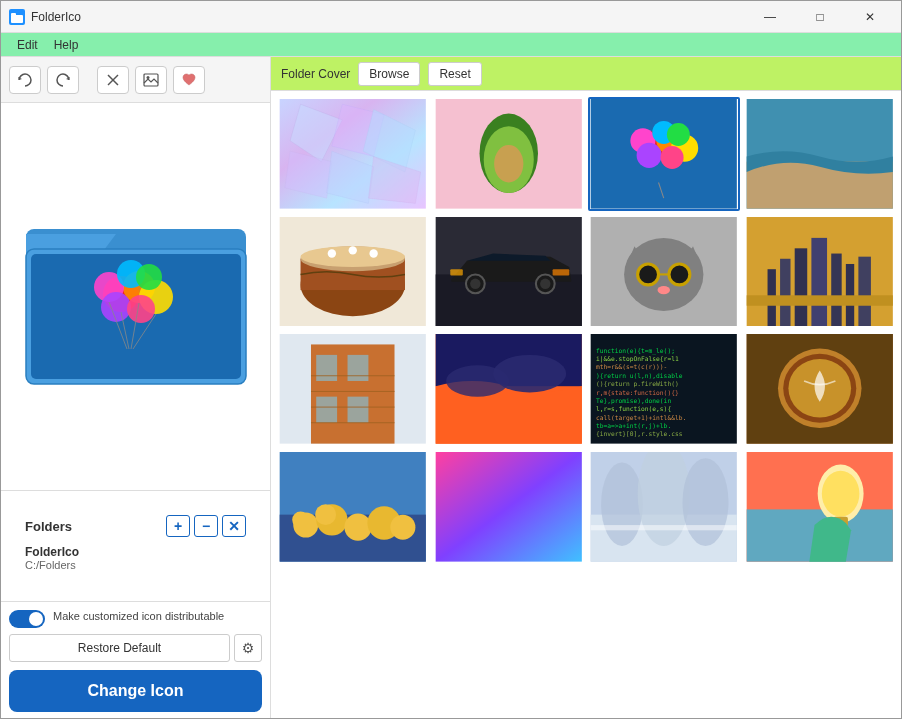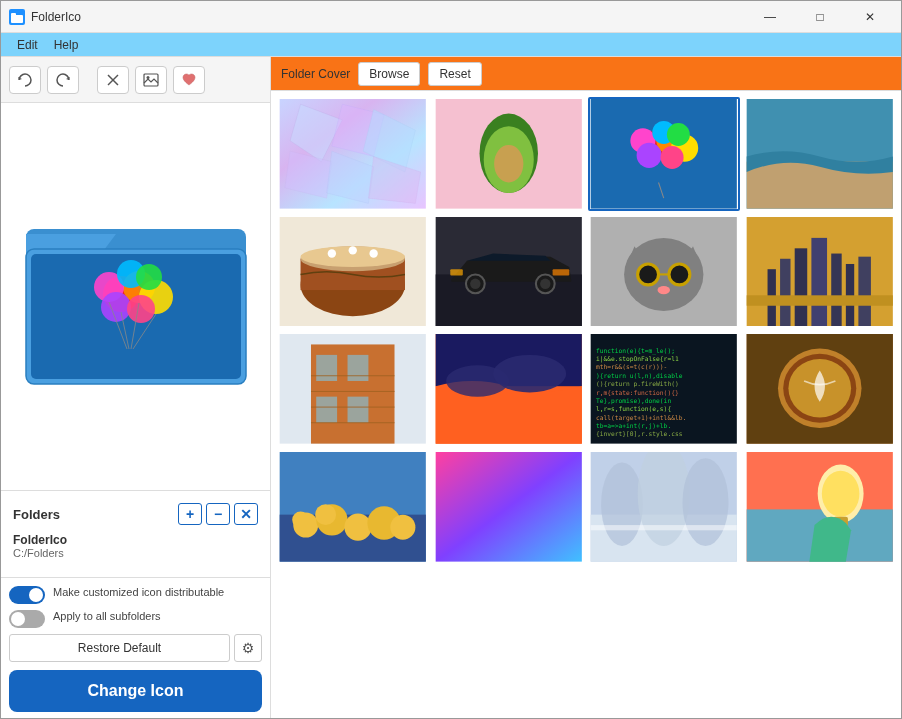--- a/index.html
+++ b/index.html
@@ -46,21 +46,21 @@
       border: none;
       background: transparent;
       cursor: pointer;
       display: flex; align-items: center; justify-content: center;
       font-size: 12px;
       color: #333;
     }
 
     
     .menu-bar {
-      background: #7dd3fc;
+      background: #86efac;
       height: 24px;
       display: flex;
       align-items: center;
       padding: 0 8px;
       border-bottom: 1px solid #ddd;
     }
     .menu-item {
       padding: 2px 8px;
       font-size: 12px;
       color: #333;
@@ -112,21 +112,21 @@
       display: flex;
       align-items: center;
       justify-content: center;
       background: #fff;
       padding: 10px;
     }
 
     
     .folders-section {
       border-top: 1px solid #ddd;
-      padding: 12px;
+      padding: 24px;
     }
     .folders-header {
       display: flex;
       align-items: center;
       justify-content: space-between;
       margin-bottom: 6px;
     }
     .folders-title {
       font-weight: 600;
       font-size: 13px;
@@ -300,21 +300,21 @@
     }
 
     
     .content-toolbar {
       height: 34px;
       border-bottom: 1px solid #ddd;
       display: flex;
       align-items: center;
       padding: 0 10px;
       gap: 8px;
-      background: #f97316;
+      background: #bef264;
     }
     .folder-cover-label {
       font-size: 12px;
       color: #333;
       font-weight: 500;
     }
     .small-btn {
       height: 24px;
       padding: 0 10px;
       border: 1px solid #ccc;
@@ -471,27 +471,20 @@
     </div>
 
     <div class="bottom-controls">
       <div class="toggle-row">
         <div class="toggle">
           <div class="toggle-track on"></div>
           <div class="toggle-thumb on"></div>
         </div>
         <span class="toggle-label">Make customized icon distributable</span>
       </div>
-      <div class="toggle-row">
-        <div class="toggle">
-          <div class="toggle-track off"></div>
-          <div class="toggle-thumb off"></div>
-        </div>
-        <span class="toggle-label">Apply to all subfolders</span>
-      </div>
       <div class="restore-row">
         <button class="restore-btn">Restore Default</button>
         <button class="settings-btn">⚙</button>
       </div>
       <button class="change-icon-btn">Change Icon</button>
     </div>
   </div>
 
   <div class="right-panel">
 

